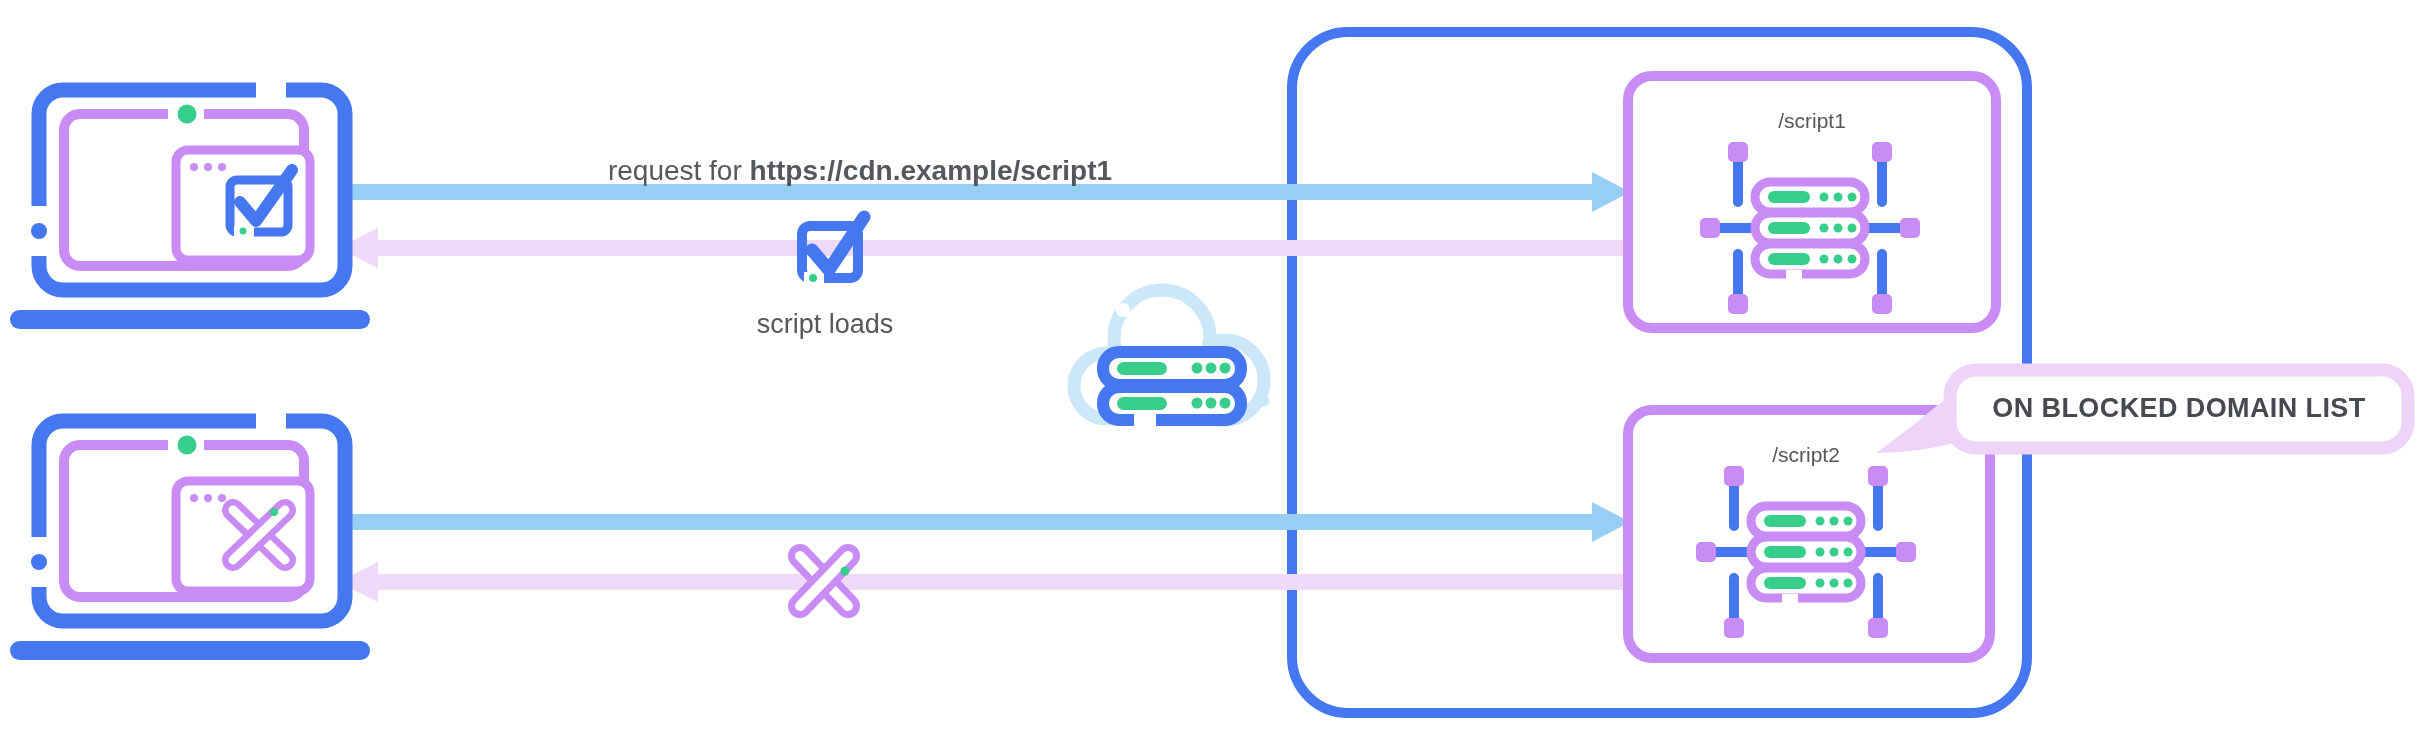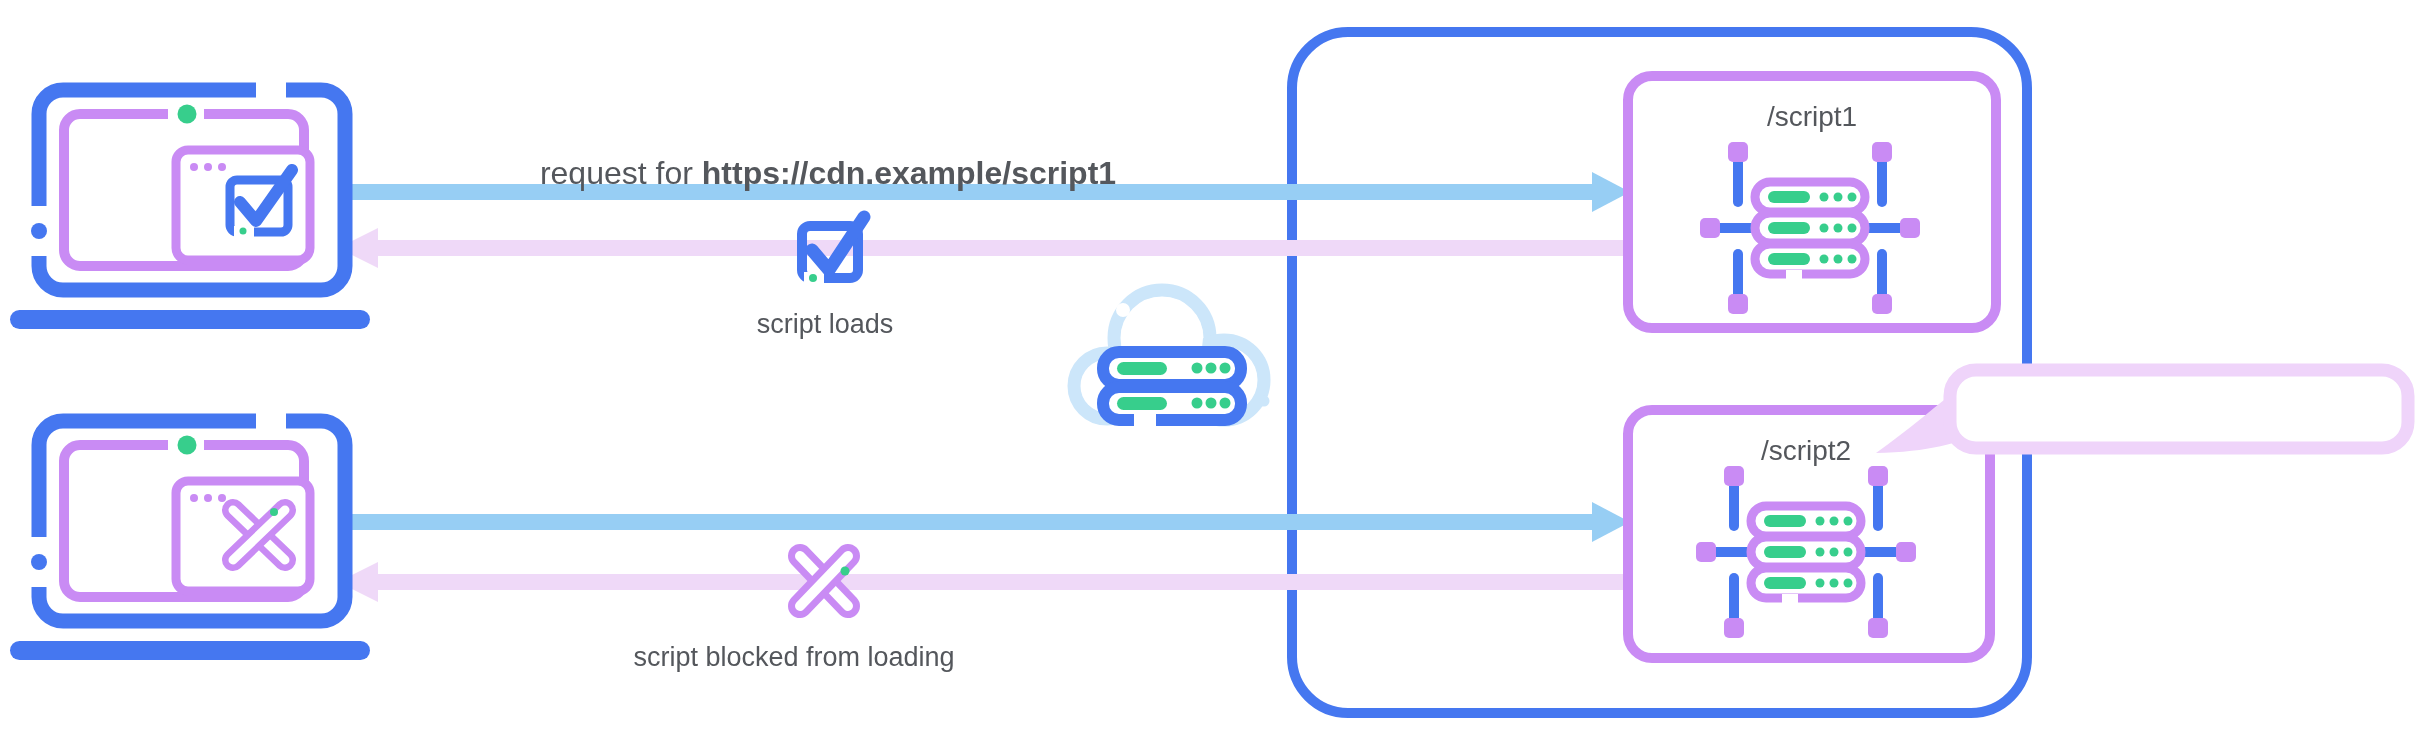--- a/index.html
+++ b/index.html
@@ -13,25 +13,25 @@
   .sb{stroke:var(--blue);}        .fb{fill:var(--blue);}
   .sp{stroke:var(--purple);}      .fp{fill:var(--purple);}
   .sc{stroke:var(--cloud_blue);}  .fcl{fill:var(--cloud_blue);}
   .fg{fill:var(--green);}
   .fab{fill:var(--arrow_blue);}   .fap{fill:var(--arrow_pink);}
   .fcp{fill:var(--callout_pink);} .scp{stroke:var(--callout_pink);}
   .fw{fill:#ffffff;} .nf{fill:none;} .sw{stroke:#ffffff;}
 
   .lbl{position:absolute;color:var(--text);white-space:nowrap;}
   .lbl.center{transform:translateX(-50%);}
-  .req{font-size:32px;top:0;}
+  .req{font-size:28px;top:0;margin-left:32px;}
   .req b{font-weight:700;}
   .result{font-size:27px;}
   .cdn-title{font-size:36px;}
-  .endpoint{font-size:28px;}
+  .endpoint{font-size:21px;margin-top:8px;}
   .callout-text{font-size:27px;font-weight:700;letter-spacing:.4px;color:var(--text_dark);}
 </style>
 </head>
 <body>
 
 <div class="canvas">
 
   <svg width="2424" height="748" viewBox="0 0 2424 748">
     <defs>
 
@@ -177,21 +177,21 @@
       <path class="fcp" d="M1972,378 C1938,404 1906,432 1876,453 C1928,452 1962,443 1978,432 Z"></path>
       <rect x="1950" y="370" width="458" height="78" rx="26" class="fw scp" stroke-width="13"></rect>
     </g>
   </svg>
 
   <div class="lbl center req" style="left:828px;top:155px;"><span>request for </span><b>https://cdn.example/script1</b></div>
 
   <div class="lbl center result" style="left:825px;top:309px;text-align:center;">script loads</div>
 
 
-  <div class="lbl center result" style="left:794px;top:642px;">script blocked from loading</div>
 
 
   <div class="lbl center endpoint" style="left:1812px;top:101px;">/script1</div>
 
   <div class="lbl center endpoint" style="left:1806px;top:435px;">/script2</div>
 
+  <div class="lbl center callout-text" style="left:2179px;top:393px;">ON BLOCKED DOMAIN LIST</div>
 
 </div>
 
 </body></html>

